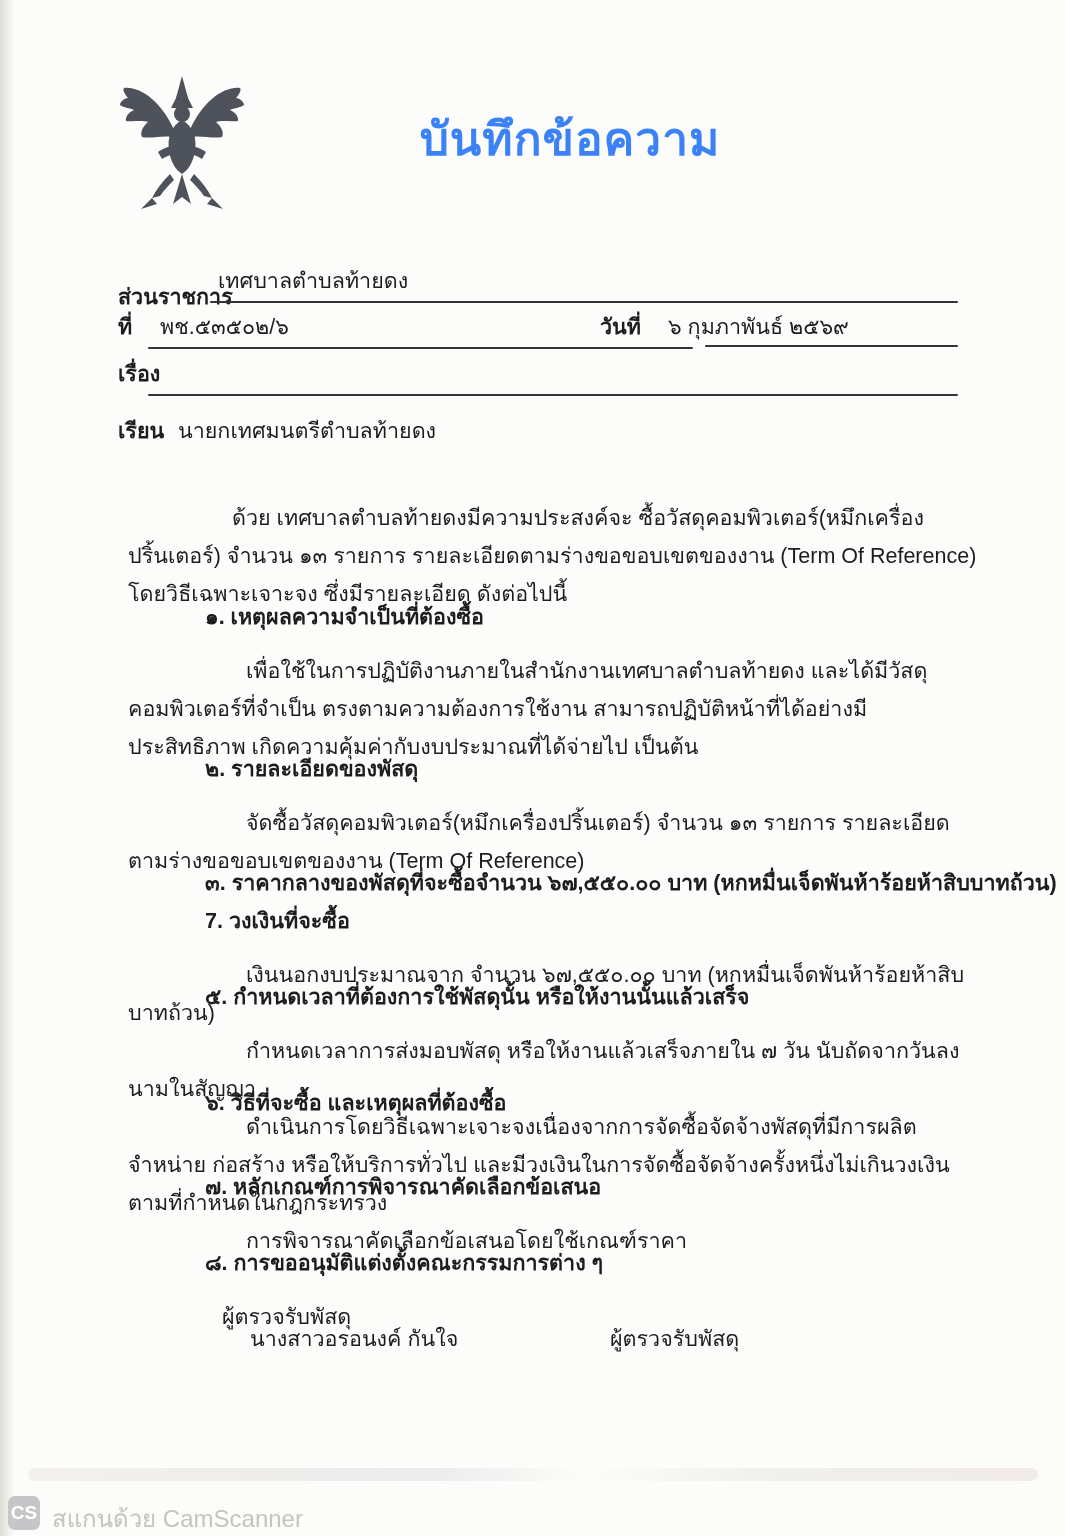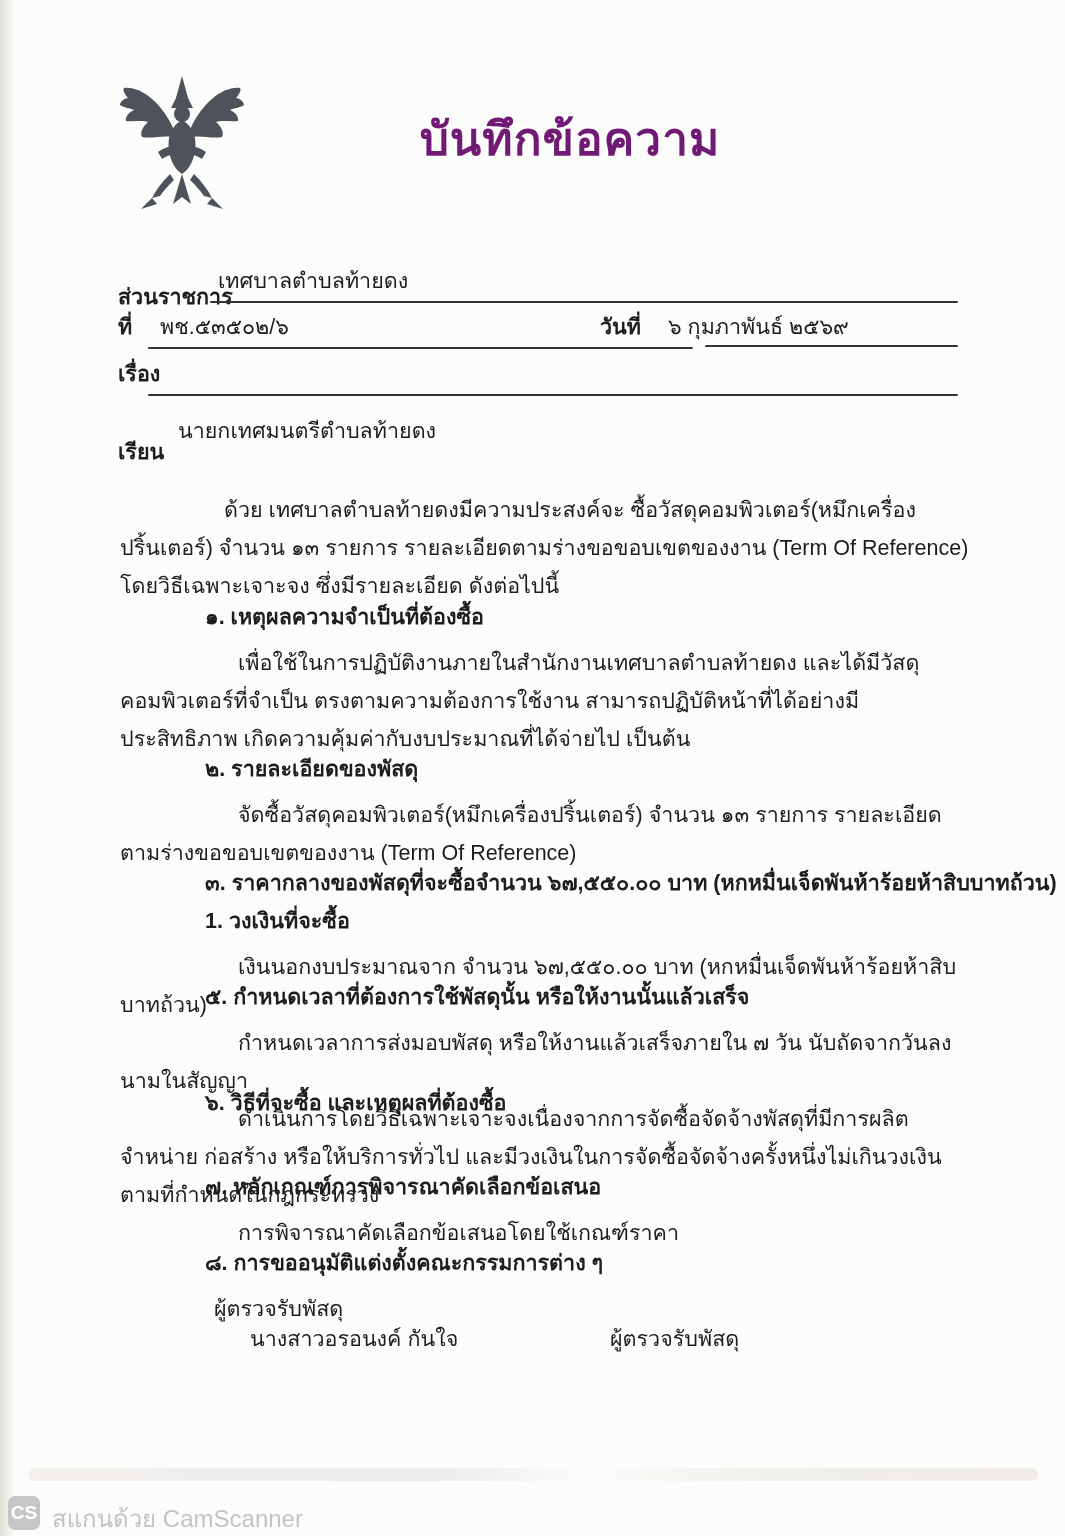--- a/index.html
+++ b/index.html
@@ -7,24 +7,24 @@
     position:relative;width:1065px;height:1536px;margin:0 auto;
     background:#fcfcfa;overflow:hidden;
     font-family:"Liberation Sans",sans-serif;color:#1d1d1d;
   }
   .abs{position:absolute;}
   .t{font-size:21.5px;line-height:38px;white-space:nowrap;}
   .wrap{font-size:21.5px;line-height:38px;white-space:normal;}
   .lbl{font-weight:bold;}
   .title{
     left:140px;top:102px;width:860px;text-align:center;
-    font-size:46px;font-weight:bold;letter-spacing:1px;color:#701a75;
+    font-size:46px;font-weight:bold;letter-spacing:1px;color:#3b82f6;
   }
   .rule{position:absolute;height:2px;background:#343434;border-radius:1px;}
-  .par{left:112px;width:852px;margin:8px;}
+  .par{left:112px;width:852px;margin:16px;}
   .emblem{left:112px;top:72px;width:140px;height:160px;}
   .edge-tint{
     left:0;top:0;width:14px;height:1536px;opacity:.5;
     background:linear-gradient(90deg,#b7c2b0 0%,rgba(255,255,255,0) 100%);
   }
   .scan-band{
     left:28px;top:1468px;width:1010px;height:13px;border-radius:7px;opacity:.8;
     background:linear-gradient(90deg,rgba(196,175,170,.20),rgba(170,172,178,.25) 40%,rgba(255,255,255,0) 55%,rgba(180,178,172,.22) 75%,rgba(200,170,165,.25));
   }
   .cs-badge{
@@ -69,34 +69,34 @@
   <span class="abs t lbl" style="left:118px;top:308px;">ที่</span>
   <span class="abs t" style="left:160px;top:308px;">พช.๕๓๕๐๒/๖</span>
   <span class="abs t lbl" style="left:600px;top:308px;">วันที่</span>
   <span class="abs t" style="left:668px;top:308px;">๖ กุมภาพันธ์ ๒๕๖๙</span>
   <div class="rule" style="left:148px;top:347px;width:545px;"></div>
   <div class="rule" style="left:705px;top:345px;width:253px;"></div>
 
   <span class="abs t lbl" style="left:118px;top:355px;">เรื่อง</span>
   <div class="rule" style="left:148px;top:394px;width:810px;"></div>
 
-  <span class="abs t lbl" style="left:118px;top:412px;margin-top:21px;">เรียน</span>
+  <span class="abs t lbl" style="left:118px;top:412px;">เรียน</span>
   <span class="abs t" style="left:178px;top:412px;">นายกเทศมนตรีตำบลท้ายดง</span>
 
   <p class="abs wrap par" style="top:483px;text-indent:104px;">ด้วย เทศบาลตำบลท้ายดงมีความประสงค์จะ ซื้อวัสดุคอมพิวเตอร์(หมึกเครื่องปริ้นเตอร์) จำนวน ๑๓ รายการ รายละเอียดตามร่างขอขอบเขตของงาน (Term Of Reference) โดยวิธีเฉพาะเจาะจง ซึ่งมีรายละเอียด ดังต่อไปนี้</p>
 
   <div class="abs t lbl" style="left:205px;top:598px;">๑. เหตุผลความจำเป็นที่ต้องซื้อ</div>
   <p class="abs wrap par" style="top:636px;text-indent:118px;">เพื่อใช้ในการปฏิบัติงานภายในสำนักงานเทศบาลตำบลท้ายดง และได้มีวัสดุคอมพิวเตอร์ที่จำเป็น ตรงตามความต้องการใช้งาน สามารถปฏิบัติหน้าที่ได้อย่างมีประสิทธิภาพ เกิดความคุ้มค่ากับงบประมาณที่ได้จ่ายไป เป็นต้น</p>
 
   <div class="abs t lbl" style="left:205px;top:750px;">๒. รายละเอียดของพัสดุ</div>
   <p class="abs wrap par" style="top:788px;text-indent:118px;">จัดซื้อวัสดุคอมพิวเตอร์(หมึกเครื่องปริ้นเตอร์) จำนวน ๑๓ รายการ รายละเอียดตามร่างขอขอบเขตของงาน (Term Of Reference)</p>
 
   <div class="abs t lbl" style="left:205px;top:864px;">๓. ราคากลางของพัสดุที่จะซื้อจำนวน ๖๗,๕๕๐.๐๐ บาท (หกหมื่นเจ็ดพันห้าร้อยห้าสิบบาทถ้วน)</div>
 
-  <div class="abs t lbl" style="left:205px;top:902px;">1. วงเงินที่จะซื้อ</div>
+  <div class="abs t lbl" style="left:205px;top:902px;">7. วงเงินที่จะซื้อ</div>
   <p class="abs wrap par" style="top:940px;text-indent:118px;">เงินนอกงบประมาณจาก จำนวน ๖๗,๕๕๐.๐๐ บาท (หกหมื่นเจ็ดพันห้าร้อยห้าสิบบาทถ้วน)</p>
 
   <div class="abs t lbl" style="left:205px;top:978px;">๕. กำหนดเวลาที่ต้องการใช้พัสดุนั้น หรือให้งานนั้นแล้วเสร็จ</div>
   <p class="abs wrap par" style="top:1016px;text-indent:118px;">กำหนดเวลาการส่งมอบพัสดุ หรือให้งานแล้วเสร็จภายใน ๗ วัน นับถัดจากวันลงนามในสัญญา</p>
 
   <div class="abs t lbl" style="left:205px;top:1054px;margin-top:30px;">๖. วิธีที่จะซื้อ และเหตุผลที่ต้องซื้อ</div>
   <p class="abs wrap par" style="top:1092px;text-indent:118px;">ดำเนินการโดยวิธีเฉพาะเจาะจงเนื่องจากการจัดซื้อจัดจ้างพัสดุที่มีการผลิต จำหน่าย ก่อสร้าง หรือให้บริการทั่วไป และมีวงเงินในการจัดซื้อจัดจ้างครั้งหนึ่งไม่เกินวงเงินตามที่กำหนดในกฎกระทรวง</p>
 
   <div class="abs t lbl" style="left:205px;top:1168px;">๗. หลักเกณฑ์การพิจารณาคัดเลือกข้อเสนอ</div>
   <p class="abs wrap par" style="top:1206px;text-indent:118px;">การพิจารณาคัดเลือกข้อเสนอโดยใช้เกณฑ์ราคา</p>

